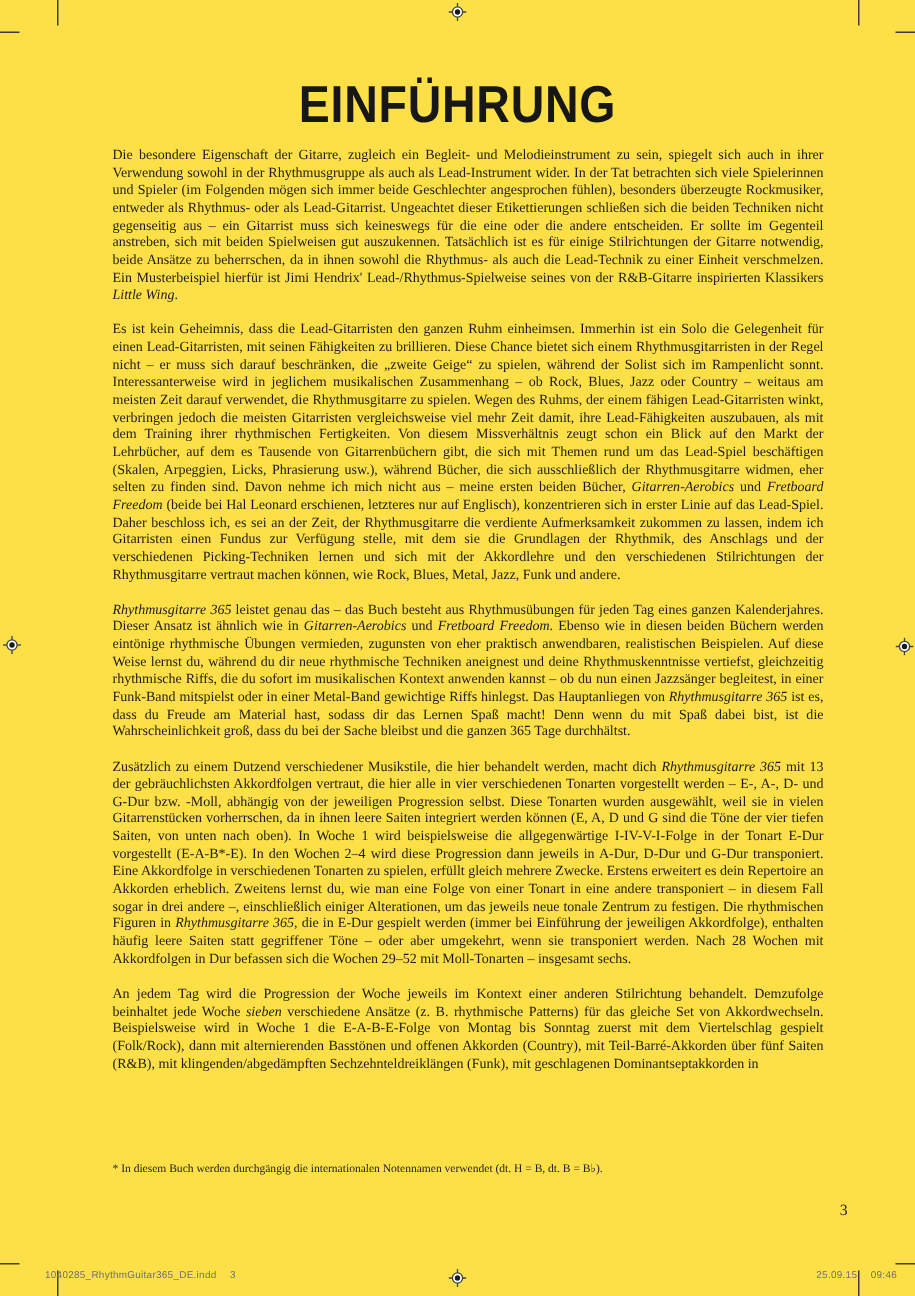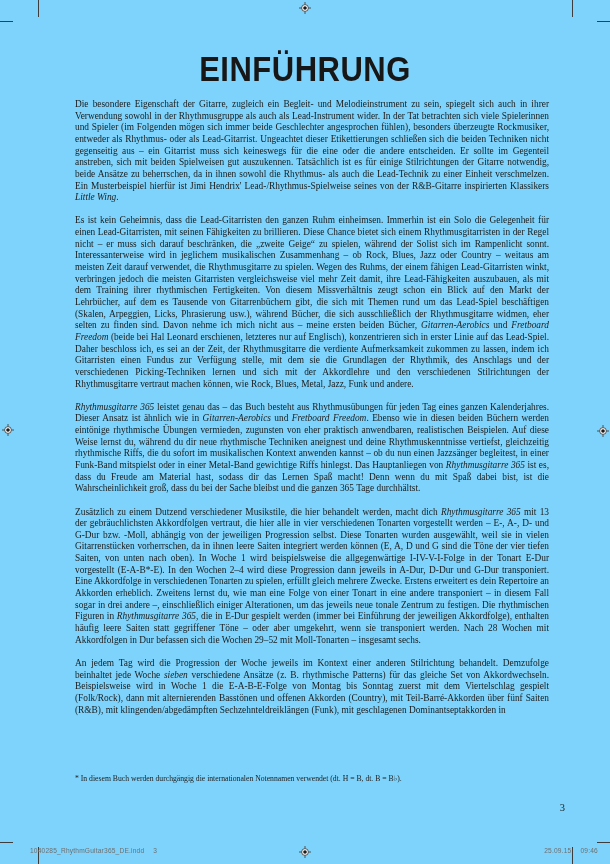--- a/index.html
+++ b/index.html
@@ -1,19 +1,19 @@
 <!DOCTYPE html>
 <html lang="de"><head>
 <meta charset="utf-8">
 <style>
   html,body{margin:0;padding:0;background:#ffffff;}
   .sheet{
     position:relative;
     width:610px;height:864px;
-    background:#7dd3fc;
+    background:#fde047;
     overflow:hidden;
     font-family:"Liberation Serif", serif;
     color:#1c1c1c;
   }
   
   .crop{position:absolute;background:#3d3d3d;}
   .crop.v{width:1px;height:17px;}
   .crop.h{width:13px;height:1px;}
   
   .reg{position:absolute;width:12px;height:12px;}

